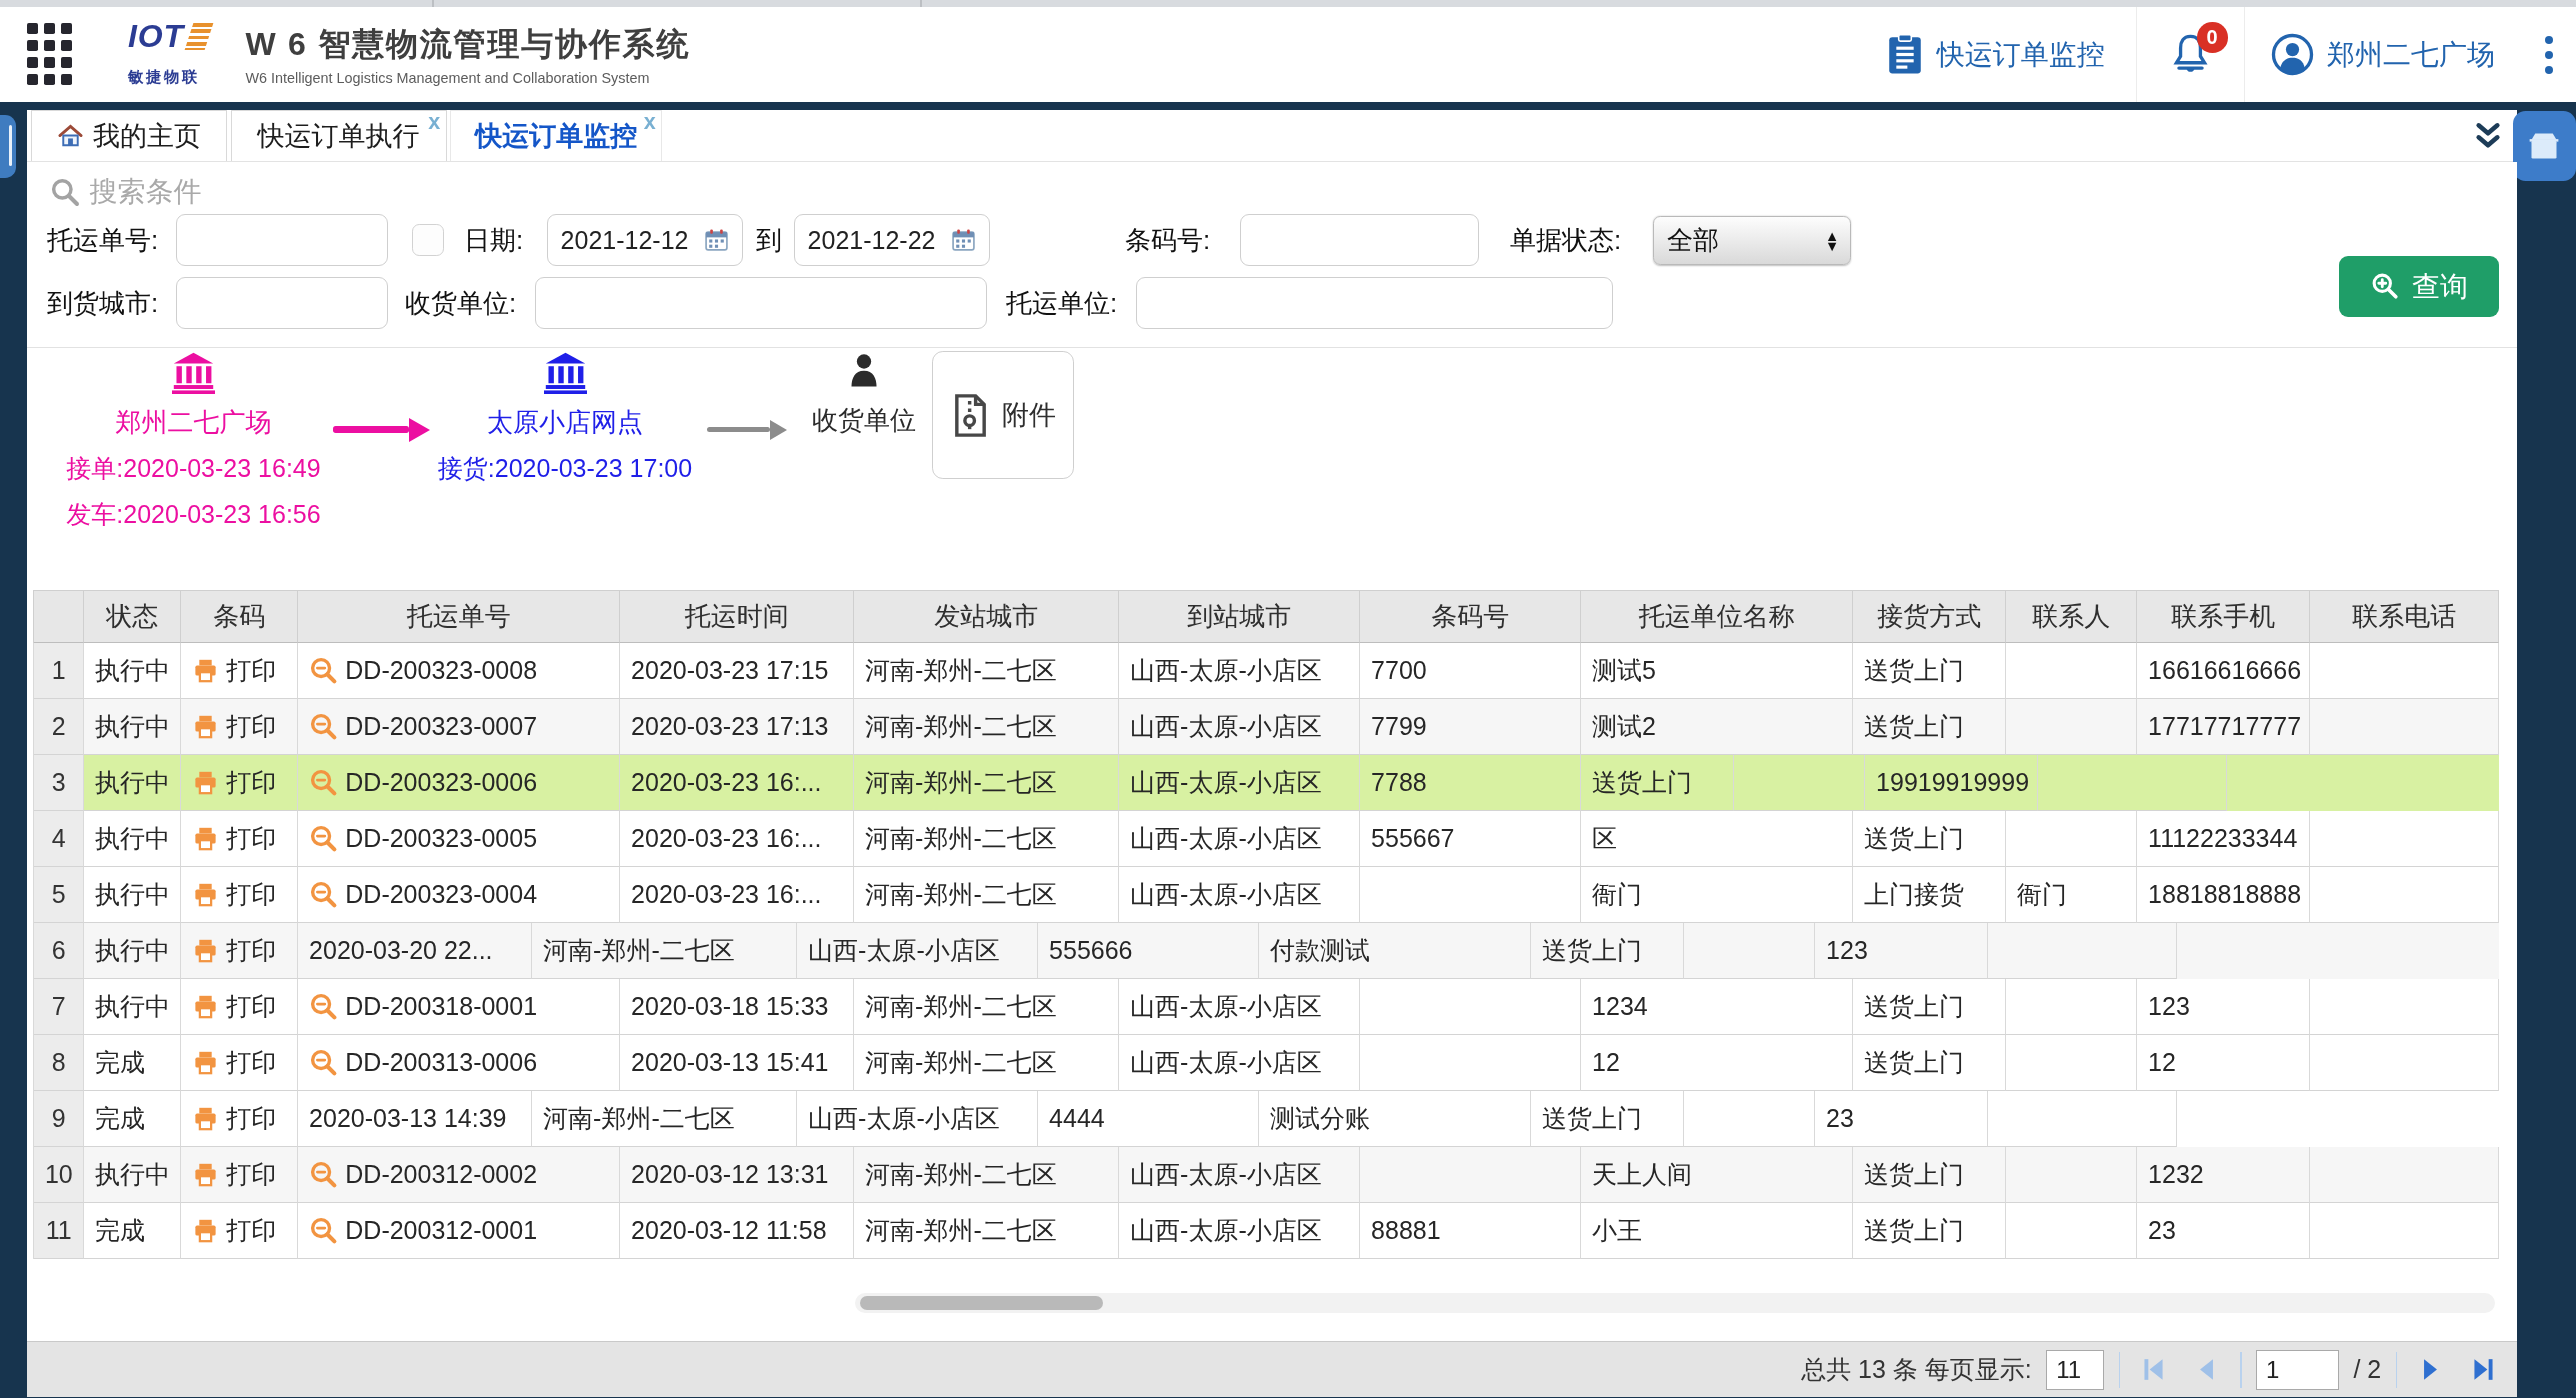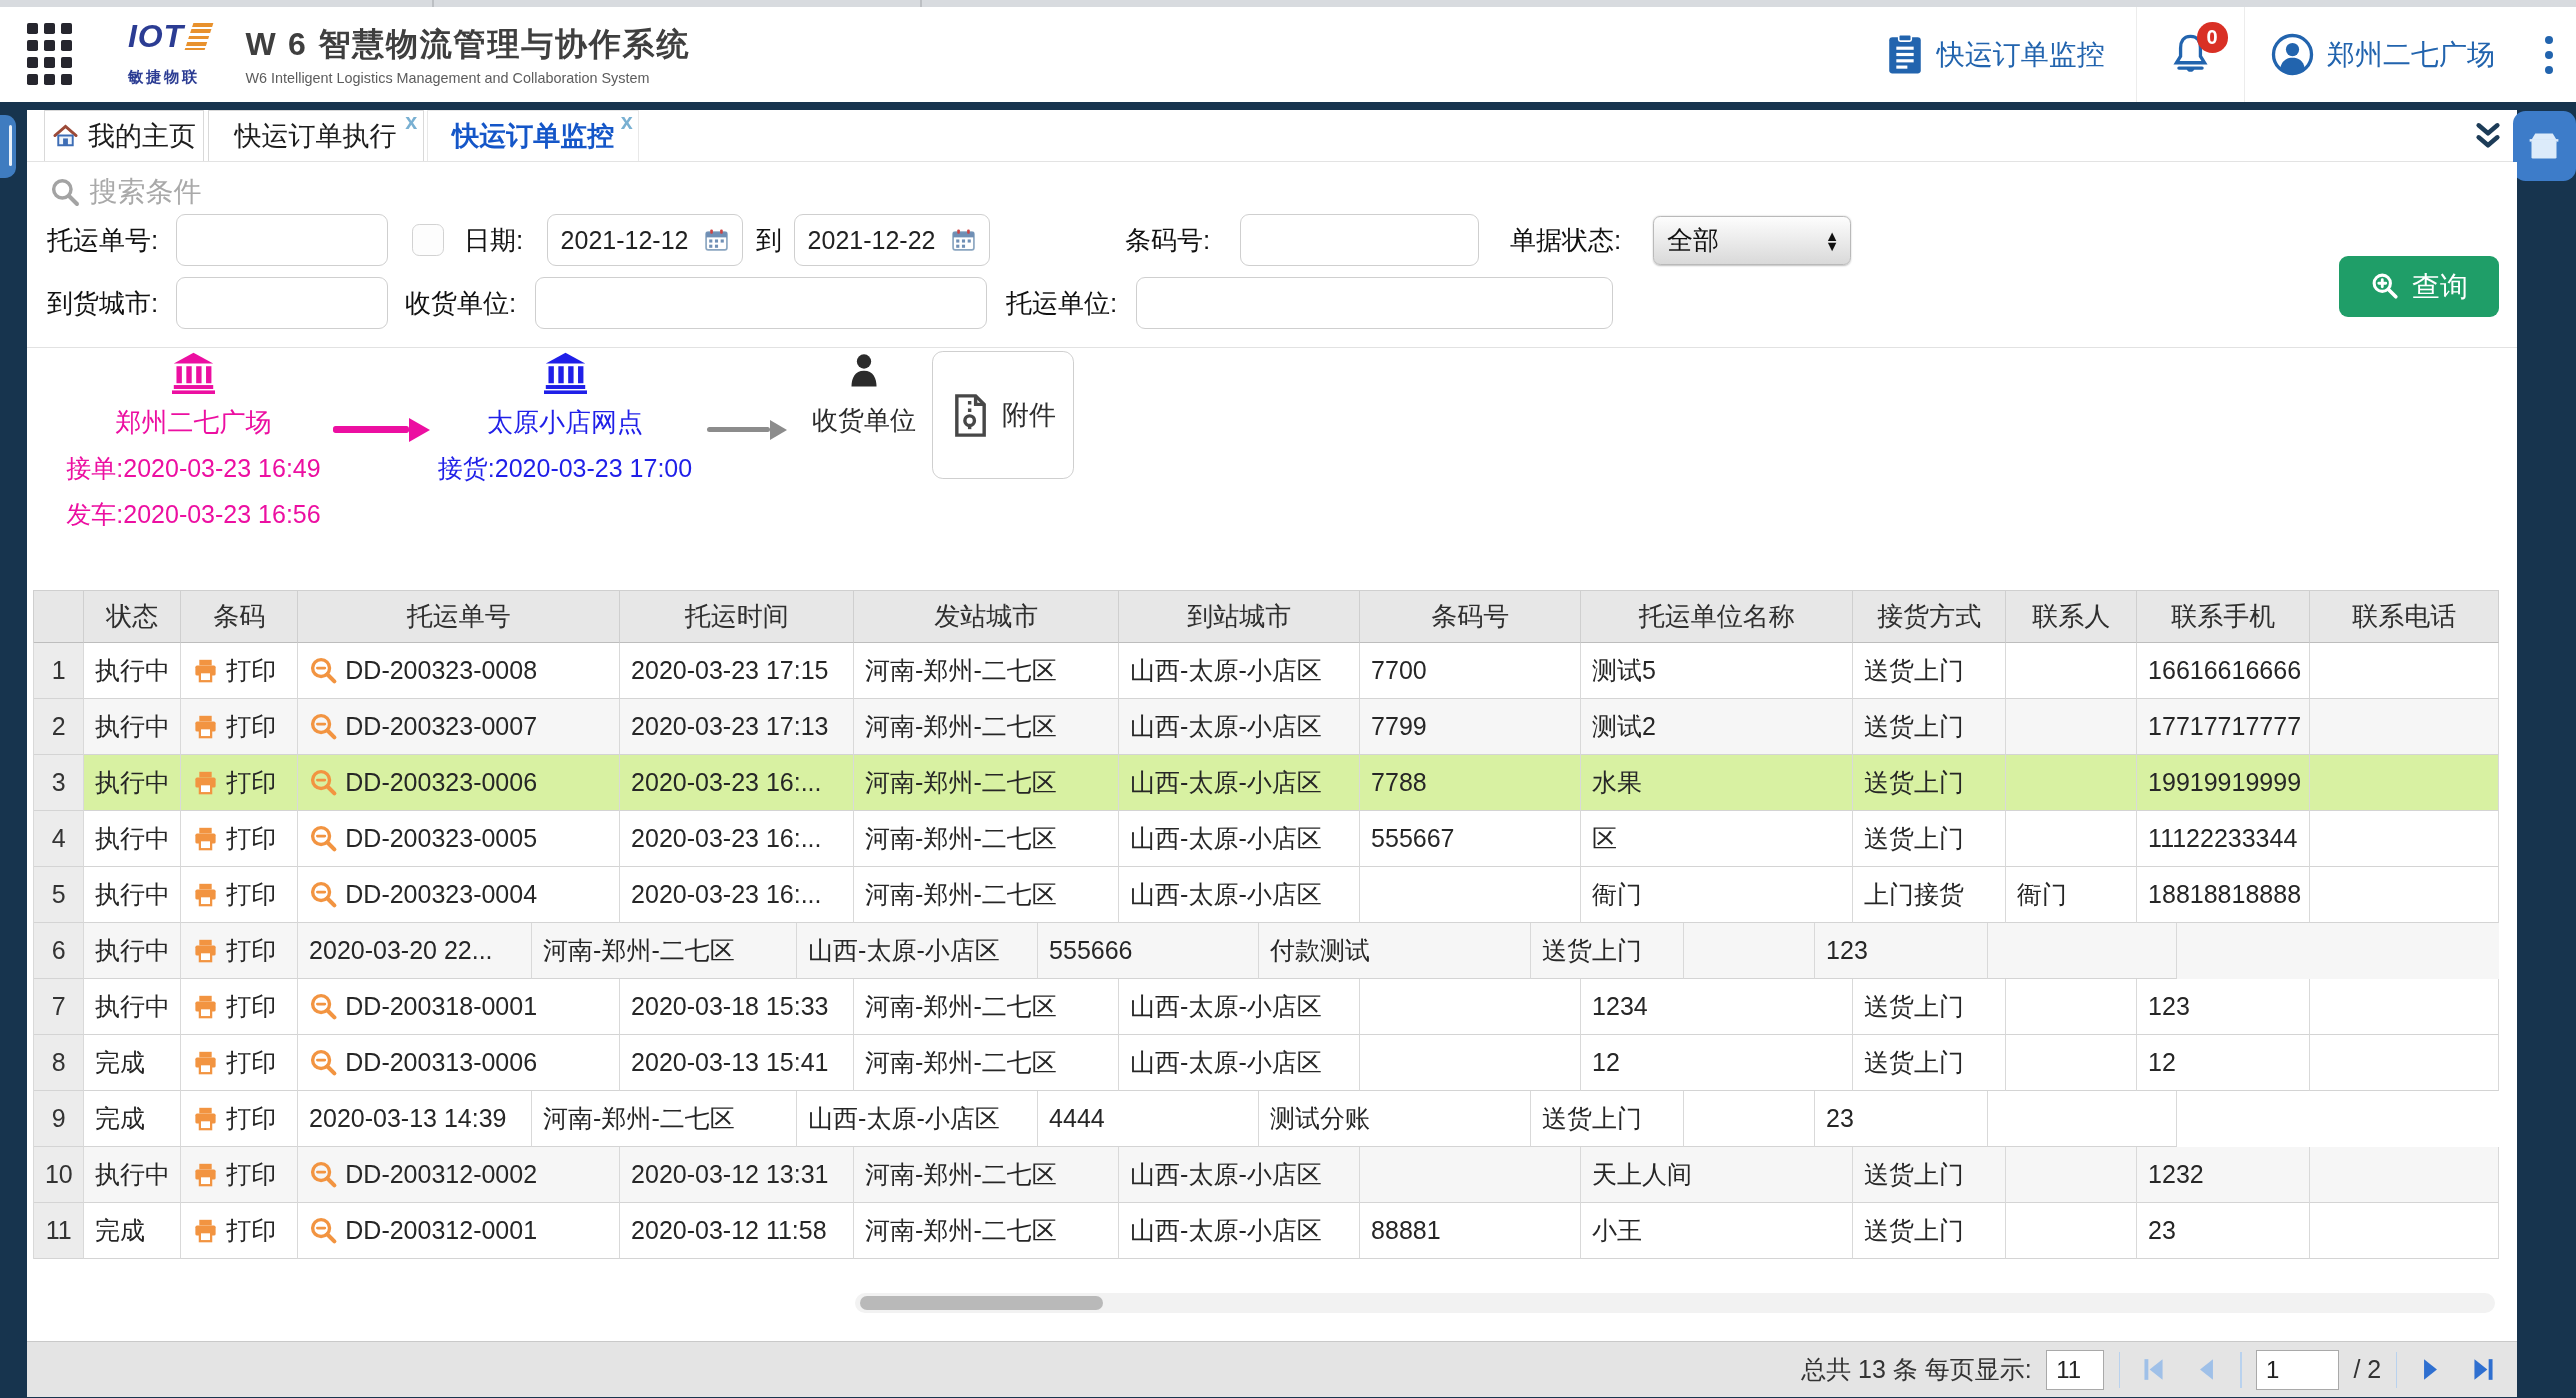--- a/index.html
+++ b/index.html
@@ -34,21 +34,21 @@
 
   
   .shell { position:absolute; left:0; top:102px; width:2576px; height:1297px; background:#17344e; }
   .left-mini { position:absolute; left:0; top:12.6px; width:16px; height:63px; background:#3f7cc0; border-radius:0 10.8px 10.8px 0; }
   .left-mini i { position:absolute; right:3.6px; top:10.8px; width:3.6px; height:41px; background:#e9f1fa; border-radius:1.8px; }
   .right-strip { position:absolute; right:0; top:0; width:59px; height:1297px; }
   .archive-btn { position:absolute; left:-4.5px; top:9px; width:63px; height:70px; background:#3d7cc9; border:none; border-radius:12.6px; display:flex; align-items:center; justify-content:center; cursor:pointer; }
 
   .tabstrip { position:absolute; left:27px; top:8px; width:2490px; height:52px; background:#ffffff; display:flex; align-items:stretch; border-bottom:0.9px solid #e3e3e3; }
   .tab { position:relative; display:flex; align-items:center; justify-content:center; gap:9px; border:0.9px solid #d9d9d9; border-bottom:none; background:#fff; margin-left:3.6px; cursor:pointer; }
-  .tab.first { margin-left:17px; width:160px; }
+  .tab.first { margin-left:4px; width:196px; }
   .tab.t2 { width:216px; }
   .tab.t3 { width:212px; }
   .tab span { font-size:27px; color:#1d1d1d; }
   .tab.active { border-color:#e8e8e8; }
   .tab.active span { color:#1456c8; font-weight:700; }
   .tab .x { position:absolute; top:0px; right:5.4px; font-size:21.6px; color:#79b0d2; font-weight:700; line-height:21.6px; }
   .strip-chevrons { margin-left:auto; margin-right:12.6px; display:flex; align-items:center; cursor:pointer; }
 
   .content { position:absolute; left:27px; top:60px; width:2490px; height:1179px; background:#ffffff; }
 
@@ -448,21 +448,20 @@
                   <path d="M7 10 h6" stroke="#f29441" stroke-width="2.4" stroke-linecap="round"></path>
                   <path d="M15.3 15.3 L21 21" stroke="#f29441" stroke-width="3.4" stroke-linecap="round"></path>
                 </svg>
               </span>
               <span>DD-200323-0006</span>
             </div>
             <div class="tc" style="width: 234px;">2020-03-23 16:...</div>
             <div class="tc" style="width: 265px;">河南-郑州-二七区</div>
             <div class="tc" style="width: 241px;">山西-太原-小店区</div>
             <div class="tc" style="width: 221px;">7788</div>
-            <div class="tc" style="width: 272px;">水果</div>
             <div class="tc" style="width: 153px;">送货上门</div>
             <div class="tc" style="width: 131px;"></div>
             <div class="tc" style="width: 173px;">19919919999</div>
             <div class="tc" style="width: 189px;"></div>
           </div>
           <div class="trow">
             <div class="tc num" style="width: 50px;">4</div>
             <div class="tc" style="width: 97px;">执行中</div>
             <div class="tc" style="width: 117px;">
               <span class="ic">

